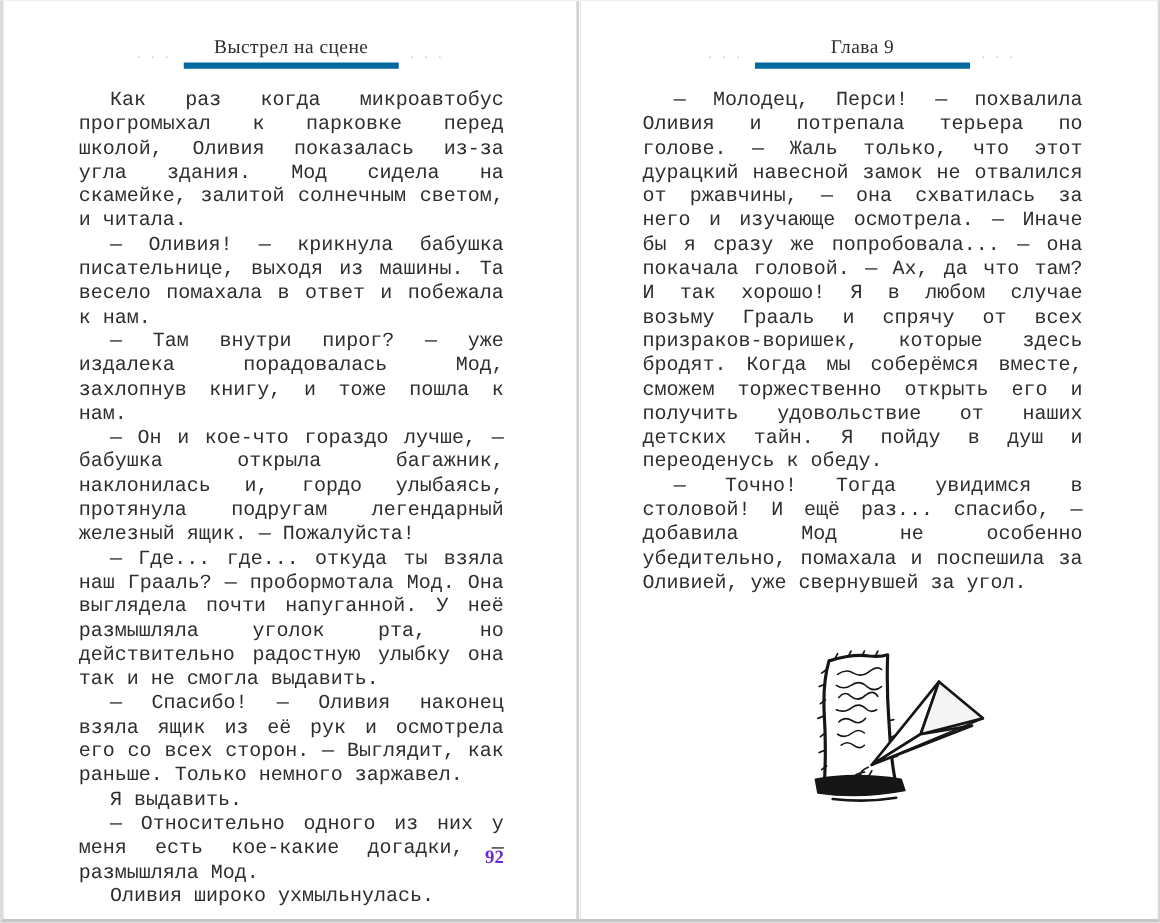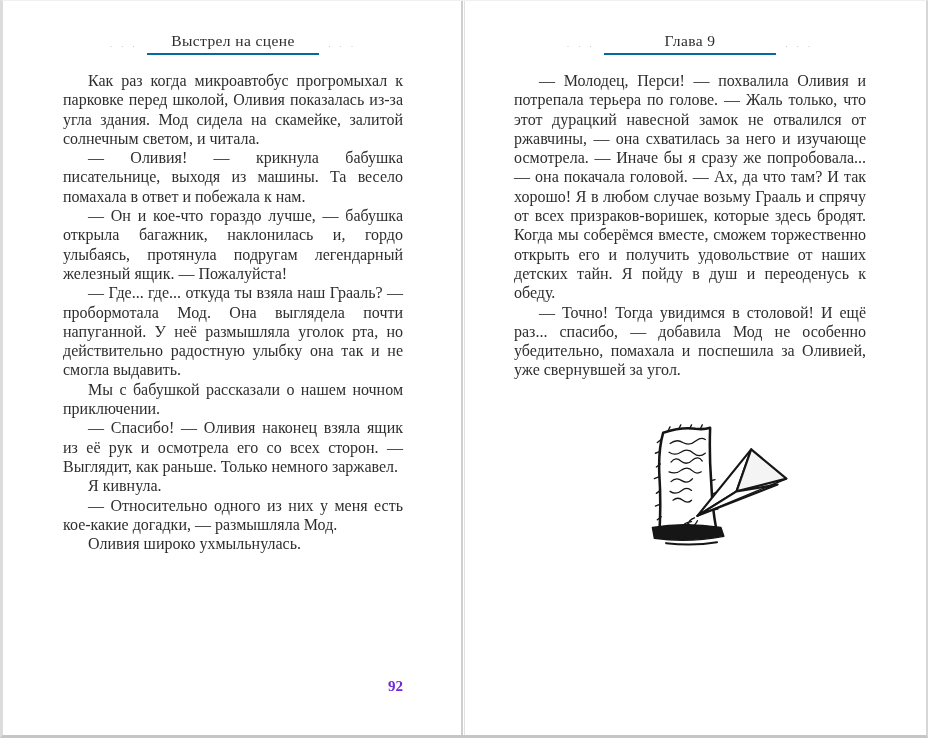--- a/index.html
+++ b/index.html
@@ -35,21 +35,21 @@
     align-items: flex-end;
     justify-content: center;
     gap: 9px;
     margin-top: 30px;
     height: 24px;
   }
   .head-title {
     display: inline-block;
     min-width: 172px;
     text-align: center;
-    border-bottom: 2px solid #0369a1;
+    border-bottom: 5px solid #0369a1;
     padding-bottom: 3px;
     font-size: 15.5px;
     letter-spacing: 0.4px;
     color: #2e2e2e;
     white-space: nowrap;
   }
   .head-dots {
     color: #b4b4b4;
     font-size: 9px;
     letter-spacing: 3px;
@@ -60,20 +60,21 @@
     margin-top: 16px;
     font-size: 16px;
     line-height: 19.3px;
     color: #2e2e2e;
   }
   .page-body p.para {
     margin: 0;
     text-indent: 25px;
     text-align: justify;
     hyphens: auto;
+    font-family: Liberation Mono, monospace;
     -webkit-hyphens: auto;
   }
   .page-number {
     position: absolute;
     bottom: 40px; left: 60px; right: 58px;
     text-align: right;
     font-size: 15px;
     color: #6d28d9;
     font-weight: bold;
   }
@@ -90,25 +91,25 @@
 
   <div class="page left">
     <div class="running-head">
       <span class="head-dots">· · ·</span>
       <span class="head-title">Выстрел на сцене</span>
       <span class="head-dots">· · ·</span>
     </div>
     <div class="page-body">
         <p class="para">Как раз когда микроавтобус прогромыхал к парковке перед школой, Оливия показалась из-за угла здания. Мод сидела на скамейке, залитой солнечным светом, и читала.</p>
         <p class="para">— Оливия! — крикнула бабушка писательнице, выходя из машины. Та весело помахала в ответ и побежала к нам.</p>
+        <p class="para">— Там внутри пирог? — уже издалека порадовалась Мод, захлопнув книгу, и тоже пошла к нам.</p>
         <p class="para">— Он и кое-что гораздо лучше, — бабушка открыла багажник, наклонилась и, гордо улыбаясь, протянула подругам легендарный железный ящик. — Пожалуйста!</p>
         <p class="para">— Где... где... откуда ты взяла наш Грааль? — пробормотала Мод. Она выглядела почти напуганной. У неё размышляла уголок рта, но действительно радостную улыбку она так и не смогла выдавить.</p>
-        <p class="para">Мы с бабушкой рассказали о нашем ночном приключении.</p>
         <p class="para">— Спасибо! — Оливия наконец взяла ящик из её рук и осмотрела его со всех сторон. — Выглядит, как раньше. Только немного заржавел.</p>
-        <p class="para">Я кивнула.</p>
+        <p class="para">Я выдавить.</p>
         <p class="para">— Относительно одного из них у меня есть кое-какие догадки, — размышляла Мод.</p>
         <p class="para">Оливия широко ухмыльнулась.</p>
       </div>
     <div class="page-number">92</div>
   </div>
 
   <div class="gutter"></div>
 
   <div class="page right">
     <div class="running-head">

